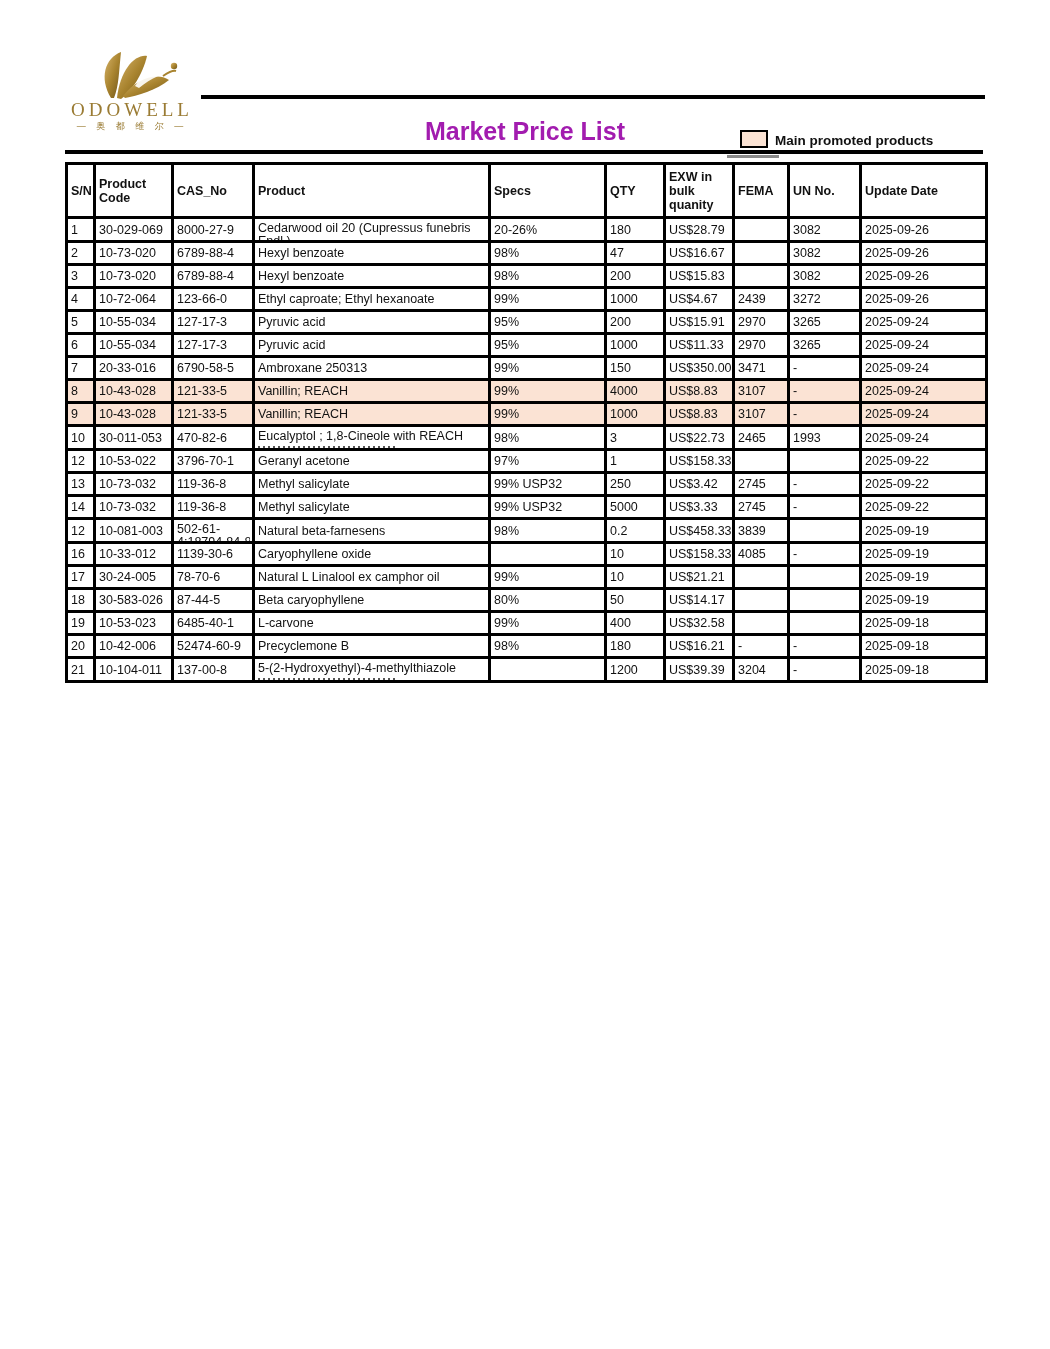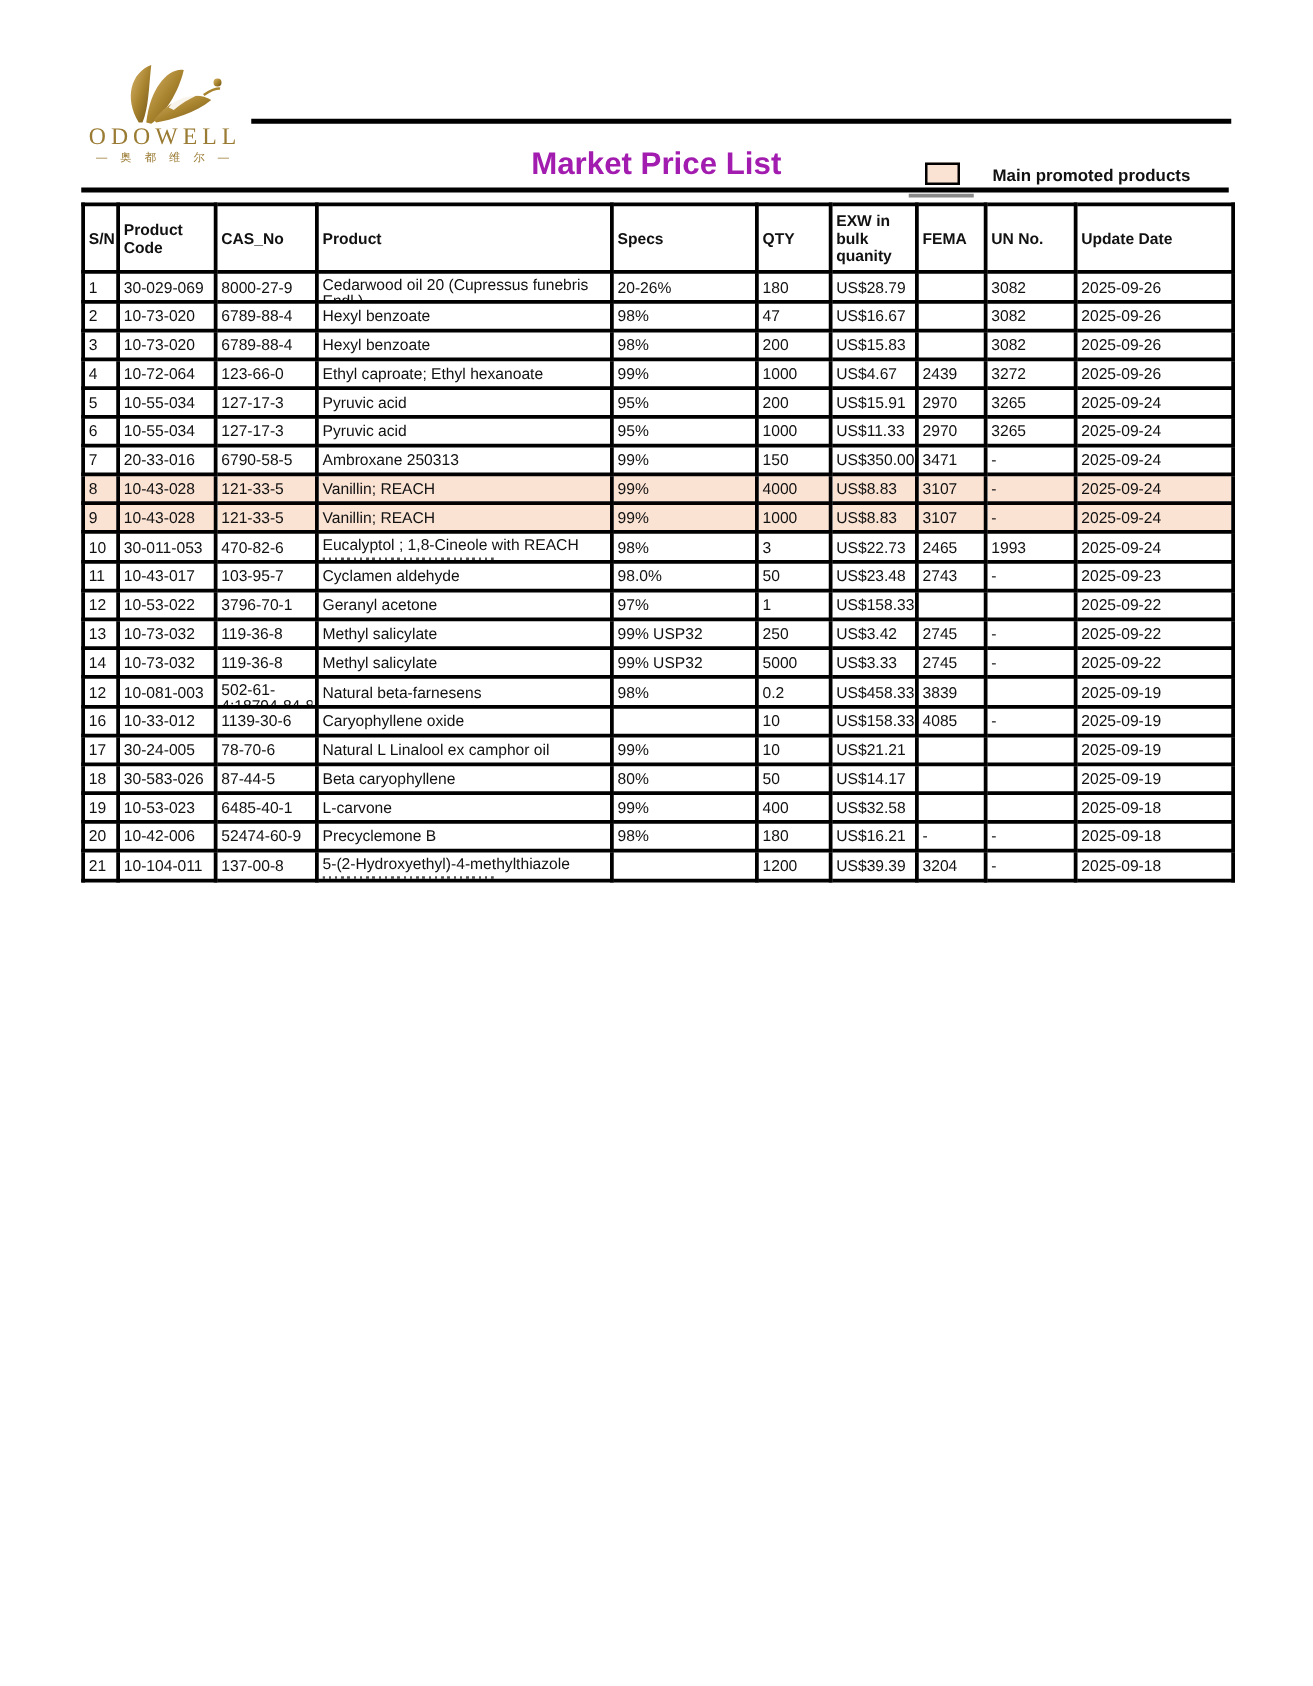--- a/index.html
+++ b/index.html
@@ -29,21 +29,21 @@
     text-align:center;font-size:25px;font-weight:bold;color:#a21caf;
     letter-spacing:0px;
   }
   .title-rule{position:absolute;left:65px;top:150px;width:918px;height:4px;background:#000;}
   .legend-swatch{
     position:absolute;left:740px;top:130px;width:28px;height:18px;
     border:2px solid #000;box-sizing:border-box;
   }
   .legend-shadow{position:absolute;left:727px;top:155px;width:52px;height:3px;background:#8a8a8a;}
   .legend-label{
-    position:absolute;left:794px;top:133px;
+    position:absolute;left:775px;top:133px;
     font-size:13.5px;font-weight:bold;white-space:nowrap;
   }
   
   table.price{
     position:absolute;left:65px;top:162px;
     border-collapse:collapse;table-layout:fixed;
     width:920px;
   }
   .price th,.price td{
     border:3px solid #000;
@@ -258,32 +258,20 @@
             </div>
           </td>
           <td>98%</td>
           <td>3</td>
           <td>US$22.73</td>
           <td>2465</td>
           <td>1993</td>
           <td>2025-09-24</td>
         </tr>
         <tr>
-          <td>11</td>
-          <td>10-43-017</td>
-          <td>103-95-7</td>
-          <td>Cyclamen aldehyde</td>
-          <td>98.0%</td>
-          <td>50</td>
-          <td>US$23.48</td>
-          <td>2743</td>
-          <td>-</td>
-          <td>2025-09-23</td>
-        </tr>
-        <tr>
           <td>12</td>
           <td>10-53-022</td>
           <td>3796-70-1</td>
           <td>Geranyl acetone</td>
           <td>97%</td>
           <td>1</td>
           <td>US$158.33</td>
           <td></td>
           <td></td>
           <td>2025-09-22</td>

